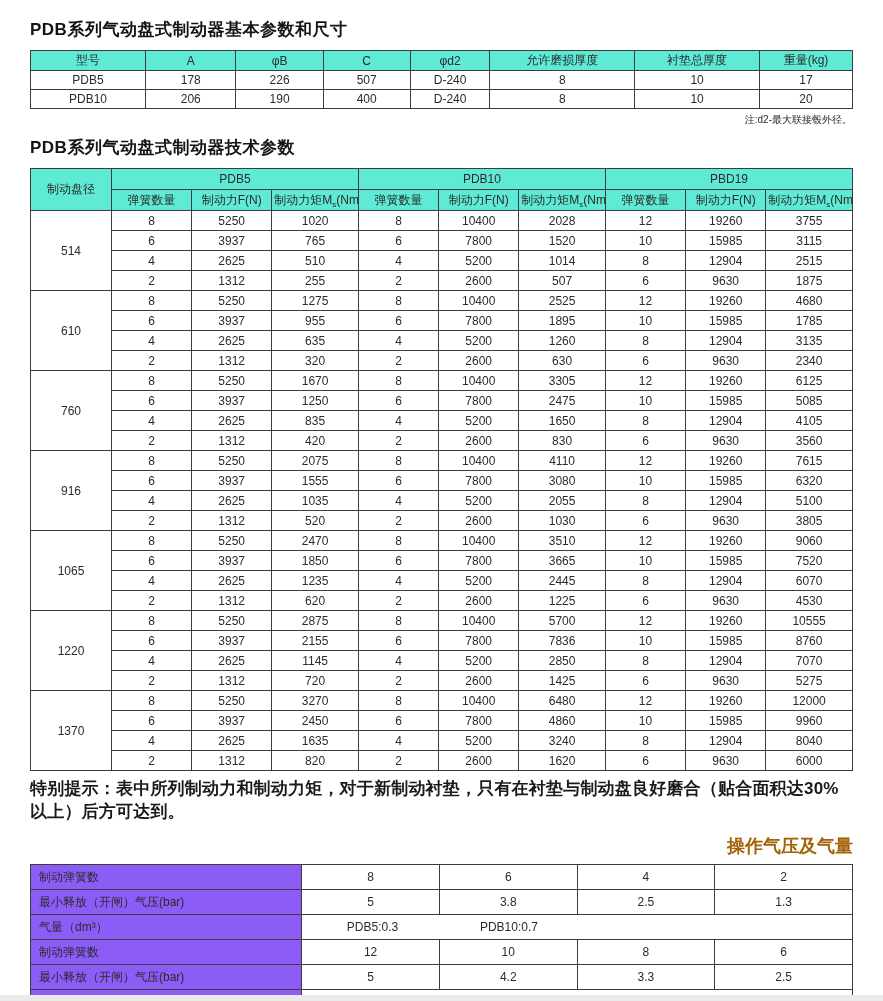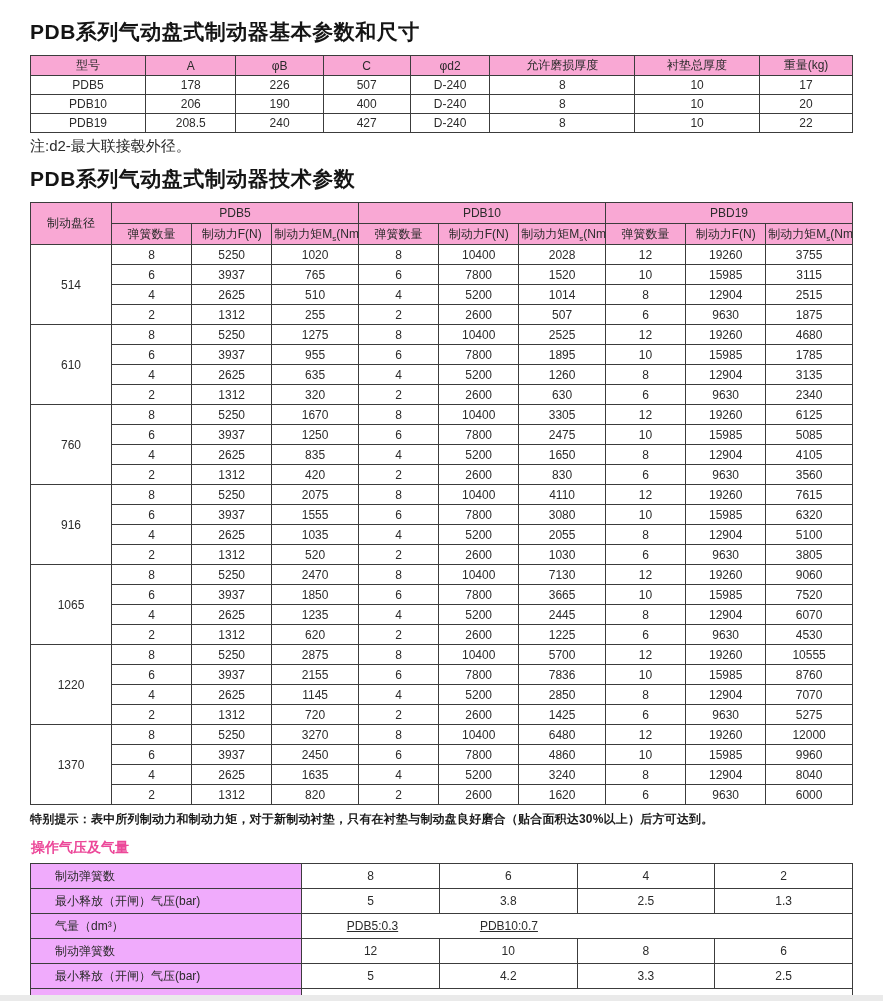--- a/index.html
+++ b/index.html
@@ -4,42 +4,42 @@
 <style>
   * { box-sizing: border-box; }
   html,body { margin:0; padding:0; }
   body {
     width:883px; height:1001px; background:#ffffff; position:relative;
     font-family:"Liberation Sans","DejaVu Sans",sans-serif; color:#232323;
     overflow:hidden;
   }
   .page { padding:14px 30px 0 30px; }
   .sec-title {
-    font-size:21px; font-weight:bold; color:#141414; letter-spacing:0.5px;
+    font-size:17px; font-weight:bold; color:#141414; letter-spacing:0.5px;
     margin:4px 0 9px 0;
   }
   table { border-collapse:collapse; width:823px; table-layout:fixed; }
   th, td {
     border:1px solid #3c3c3c; font-size:12px; font-weight:normal;
     text-align:center; vertical-align:middle; padding:0 2px; color:#2b2b2b;
     overflow:hidden; white-space:nowrap;
   }
-  .hdr { background:#f9a8d4; }
+  .hdr { background:#5eead4; }
   #table1 tr { height:19px; }
   #table1 thead tr { height:20px; }
-  .note-right { text-align:left; font-size:15px; color:#2b2b2b; margin:4px 1px 9px 0; }
+  .note-right { text-align:right; font-size:10px; color:#2b2b2b; margin:4px 1px 9px 0; }
   #table2 thead tr { height:21px; }
   #table2 tbody tr { height:20px; }
   #table2 sub { font-size:8px; line-height:0; }
-  .special-note { font-size:12px; font-weight:bold; color:#1a1a1a; margin:6px 0 0 0; letter-spacing:0.2px; }
-  .sub-sec-title { font-size:14px; font-weight:bold; color:#ec4899; margin:11px 0 6px 1px; }
+  .special-note { font-size:17px; font-weight:bold; color:#1a1a1a; margin:6px 0 0 0; letter-spacing:0.2px; }
+  .sub-sec-title { font-size:18px; font-weight:bold; color:#a16207; margin:11px 0 6px 1px;text-align:right; }
   #table3 tr { height:25px; }
-  #table3 th { text-align:left; padding-left:24px; background:#f0abfc; }
+  #table3 th { text-align:left; padding-left:8px; background:#8b5cf6; }
   .merged-flex { display:flex; width:100%; }
-  .merged-flex span { flex:0 0 25%; text-align:center;text-decoration:underline; }
+  .merged-flex span { flex:0 0 25%; text-align:center; }
   .bottom-edge { position:absolute; left:0; bottom:0; width:883px; height:6px; background:#eaeaea; }
 </style>
 </head>
 <body>
 
 <div class="page">
 
   <div class="sec-title">PDB系列气动盘式制动器基本参数和尺寸</div>
 
   <table id="table1">
@@ -78,30 +78,20 @@
         </tr>
         <tr>
           <td>PDB10</td>
           <td>206</td>
           <td>190</td>
           <td>400</td>
           <td>D-240</td>
           <td>8</td>
           <td>10</td>
           <td>20</td>
-        </tr>
-        <tr>
-          <td>PDB19</td>
-          <td>208.5</td>
-          <td>240</td>
-          <td>427</td>
-          <td>D-240</td>
-          <td>8</td>
-          <td>10</td>
-          <td>22</td>
         </tr>
       </tbody>
   </table>
 
   <div class="note-right">注:d2-最大联接毂外径。</div>
 
   <div class="sec-title">PDB系列气动盘式制动器技术参数</div>
 
   <table id="table2">
     <colgroup>
@@ -316,21 +306,21 @@
           <td>9630</td>
           <td>3805</td>
         </tr>
         <tr>
           <td rowspan="4">1065</td>
           <td>8</td>
           <td>5250</td>
           <td>2470</td>
           <td>8</td>
           <td>10400</td>
-          <td>7130</td>
+          <td>3510</td>
           <td>12</td>
           <td>19260</td>
           <td>9060</td>
         </tr>
         <tr>
           <td>6</td>
           <td>3937</td>
           <td>1850</td>
           <td>6</td>
           <td>7800</td>

